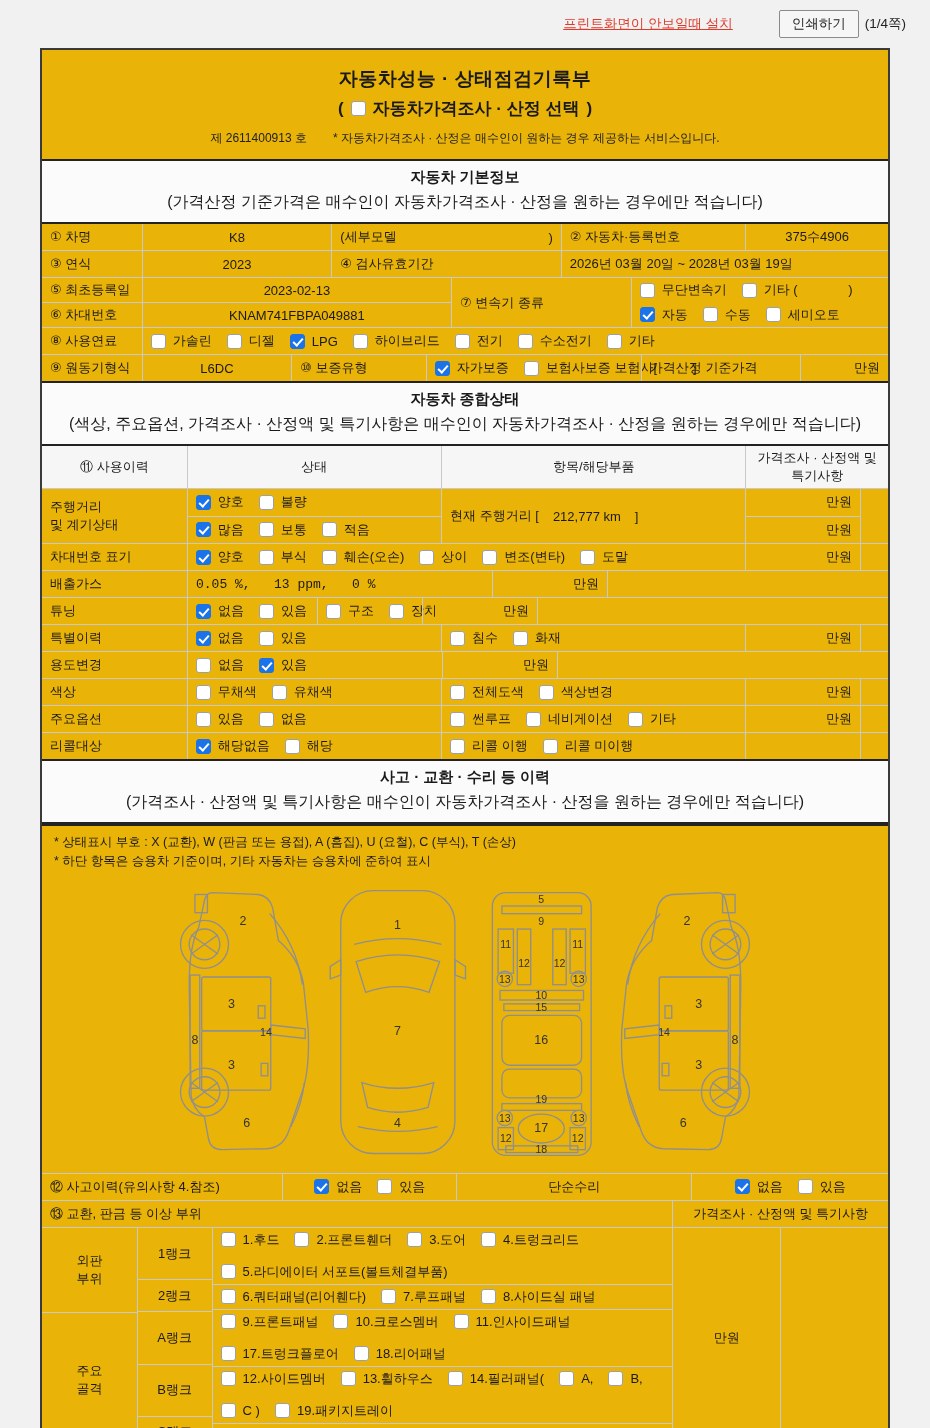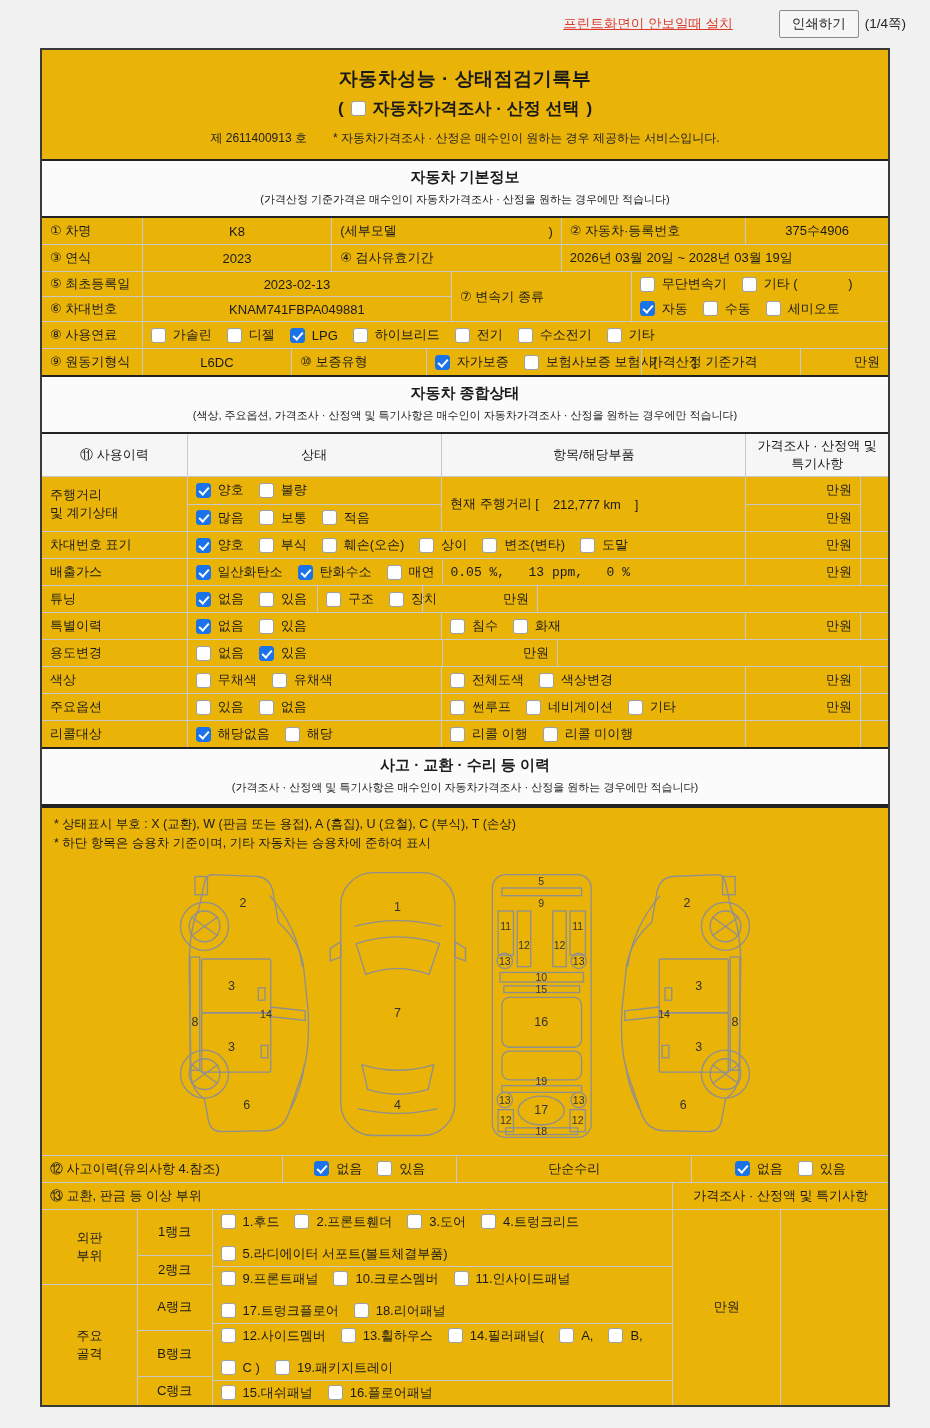--- a/index.html
+++ b/index.html
@@ -8,21 +8,21 @@
   .install-link{color:#dd3b2a;font-size:13.5px;text-decoration:underline;margin-right:46px;cursor:pointer;}
   .print-btn{font-size:13.5px;padding:4px 12px;background:#f6f6f6;border:1px solid #8a8a8a;border-radius:2px;margin-right:6px;cursor:pointer;color:#222;}
   .page-ind{font-size:13.5px;color:#222;}
   .sheet{width:850px;margin-left:40px;background:#eab308;border:2px solid #3a3a3a;box-sizing:border-box;}
   .titleblock{text-align:center;padding:16px 0 12px;}
   .t1{font-size:19px;font-weight:bold;letter-spacing:0.5px;}
   .t2{font-size:17px;font-weight:bold;margin-top:5px;display:flex;justify-content:center;align-items:center;gap:7px;}
   .t3{font-size:12px;margin-top:10px;display:flex;justify-content:center;gap:26px;color:#222;}
   .sec{border-top:2px solid #222;border-bottom:2px solid #222;background:#fbfbfb;text-align:center;}
   .sec .st{font-weight:bold;font-size:15px;padding:7px 0 3px;}
-  .sec .sn{font-size:11px;padding:2px 15px 9px;}
+  .sec .sn{font-size:16px;padding:2px 15px 9px;}
   .tbl .r{display:flex;border-top:1px solid #c9c9c9;align-items:stretch;}
   .tbl .r.nt{border-top:none;}
   .c{border-left:1px solid #c9c9c9;padding:3px 8px;display:flex;align-items:center;box-sizing:border-box;min-height:26px;font-size:13px;}
   .c.f{border-left:none;}
   .ctr{justify-content:center;text-align:center;}
   .rt{justify-content:flex-end;}
   .pl{white-space:pre-line;}
   .pre{white-space:pre;font-family:Liberation Mono, monospace;}
   .vs{display:flex;flex-direction:column;box-sizing:border-box;border-left:1px solid #c9c9c9;padding:0;}
   .vs.f{border-left:none;}
@@ -255,34 +255,20 @@
           <span class="cbw">
             <span class="cb"></span>
             <span class="cbl">도말</span>
           </span>
         </div>
       <div class="c rt" style="width:115px">만원</div>
       <div class="c" style="width:28px"></div>
     </div>
     <div class="r">
       <div class="c f" style="width:145px">배출가스</div>
-      <div class="c" style="width:255px">
-          <span class="cbw">
-            <span class="cb checked"></span>
-            <span class="cbl">일산화탄소</span>
-          </span>
-          <span class="cbw">
-            <span class="cb checked"></span>
-            <span class="cbl">탄화수소</span>
-          </span>
-          <span class="cbw">
-            <span class="cb"></span>
-            <span class="cbl">매연</span>
-          </span>
-        </div>
       <div class="c pre" style="width:305px">0.05 %,   13 ppm,   0 %</div>
       <div class="c rt" style="width:115px">만원</div>
       <div class="c" style="width:28px"></div>
     </div>
     <div class="r">
       <div class="c f" style="width:145px">튜닝</div>
       <div class="c" style="width:130px">
           <span class="cbw">
             <span class="cb checked"></span>
             <span class="cbl">없음</span>
@@ -587,20 +573,34 @@
             </span>
             <span class="cbw">
               <span class="cb"></span>
               <span class="cbl">4.트렁크리드</span>
             </span>
             <span class="cbw">
               <span class="cb"></span>
               <span class="cbl">5.라디에이터 서포트(볼트체결부품)</span>
             </span>
           </div>
+        <div class="wrap" style="flex:26 0 0">
+            <span class="cbw">
+              <span class="cb"></span>
+              <span class="cbl">6.쿼터패널(리어휀다)</span>
+            </span>
+            <span class="cbw">
+              <span class="cb"></span>
+              <span class="cbl">7.루프패널</span>
+            </span>
+            <span class="cbw">
+              <span class="cb"></span>
+              <span class="cbl">8.사이드실 패널</span>
+            </span>
+          </div>
         <div class="wrap" style="flex:48 0 0">
             <span class="cbw">
               <span class="cb"></span>
               <span class="cbl">9.프론트패널</span>
             </span>
             <span class="cbw">
               <span class="cb"></span>
               <span class="cbl">10.크로스멤버</span>
             </span>
             <span class="cbw">

